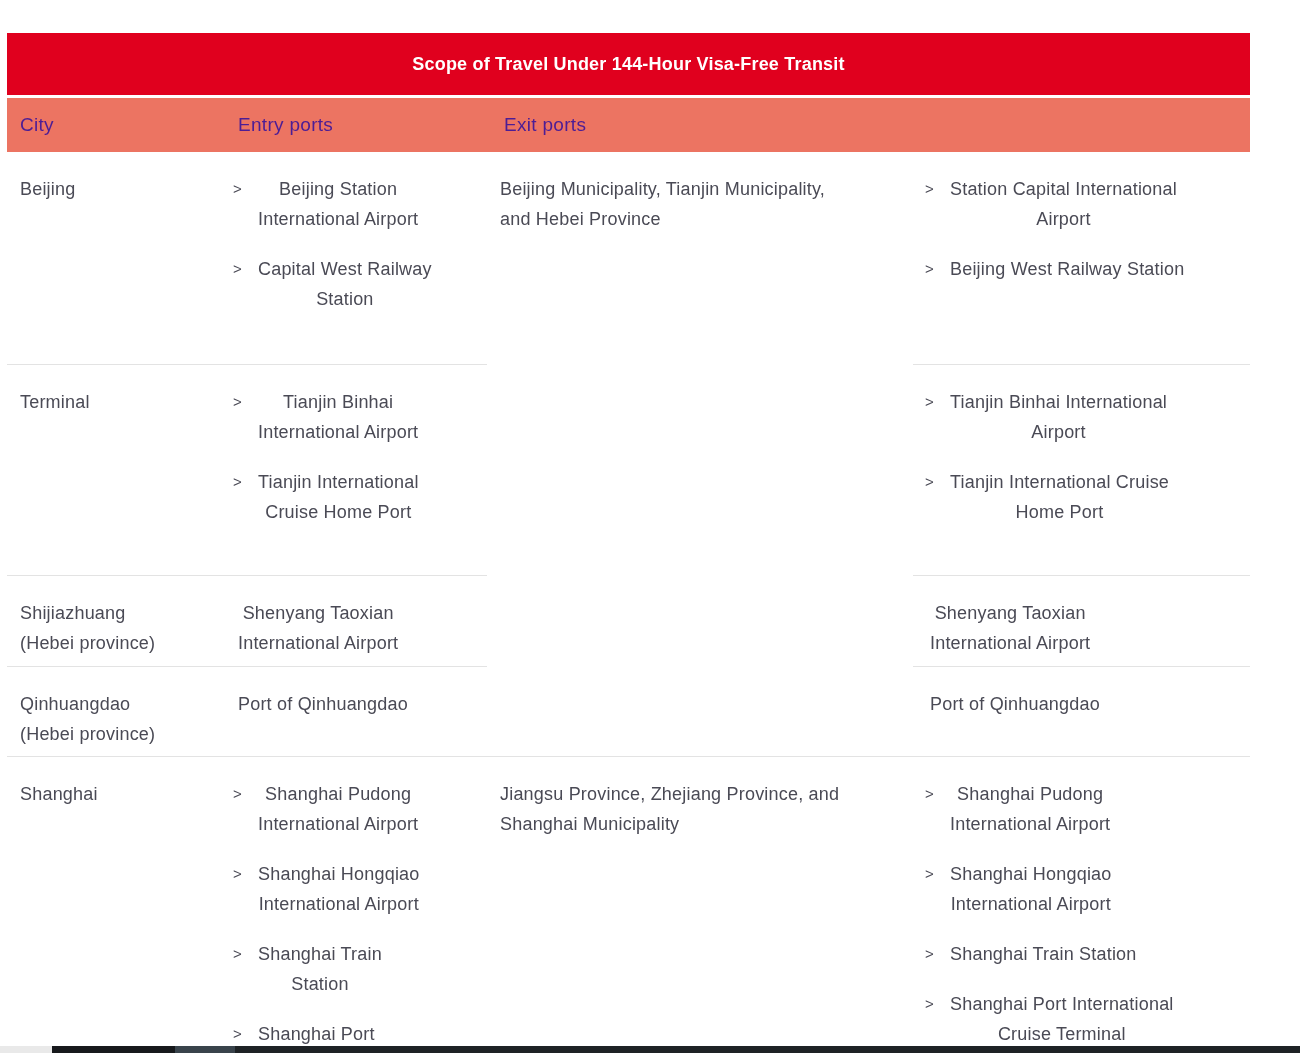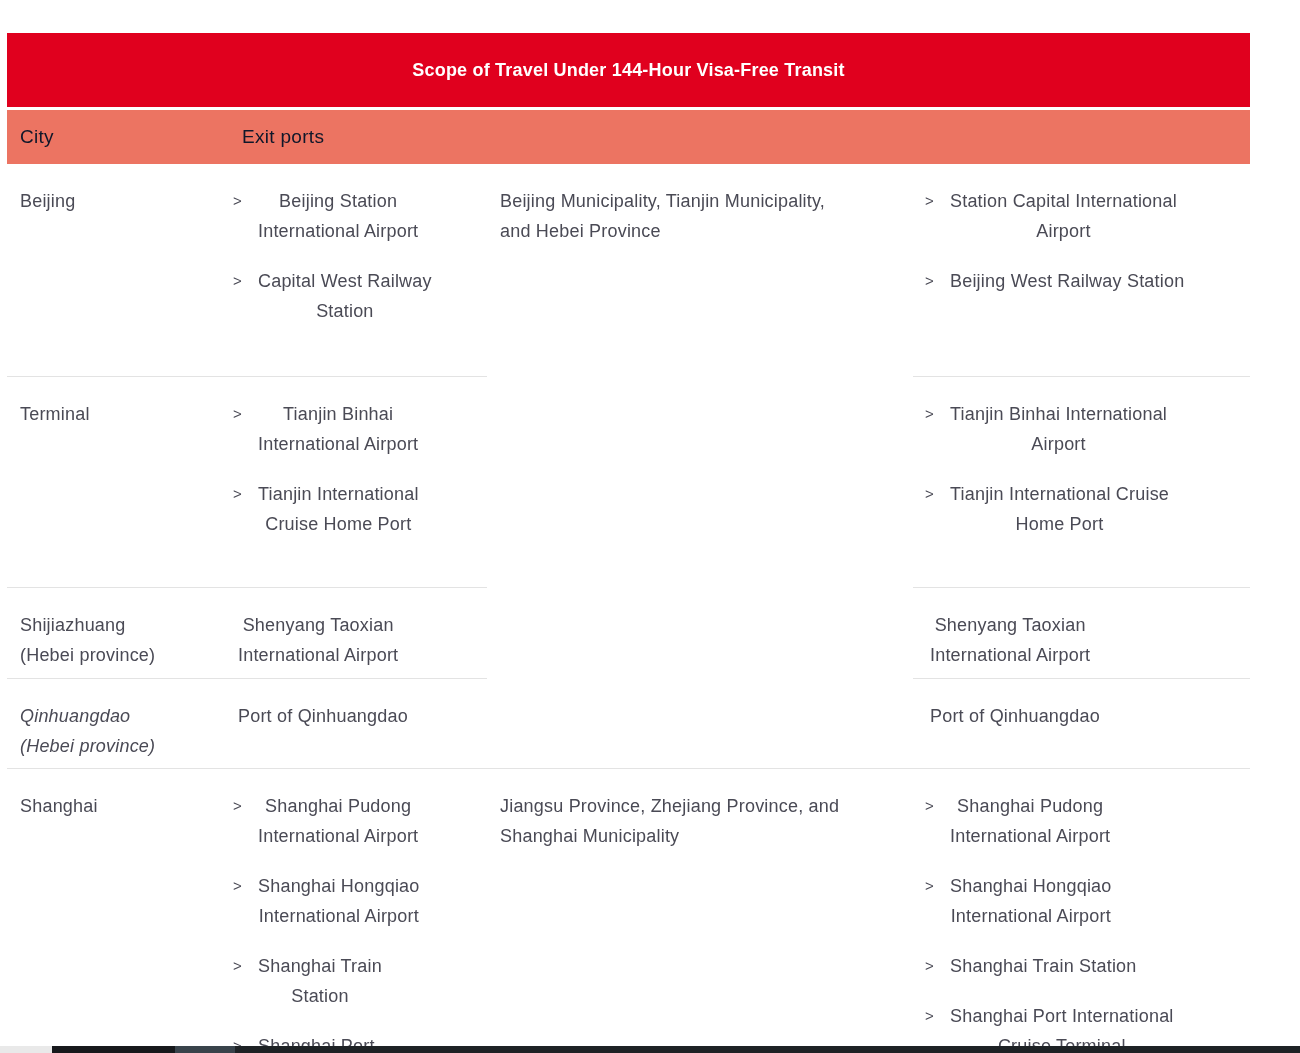--- a/index.html
+++ b/index.html
@@ -5,25 +5,25 @@
   :root{
     --red:#e0001e;
     --salmon:#ec7462;
     --text:#4a4a55;
     --border:#e3e3e3;
   }
   *{box-sizing:border-box;margin:0;padding:0;}
   html,body{width:1300px;height:1053px;overflow:hidden;background:#ffffff;
     font-family:"Liberation Sans", sans-serif;}
   .table-wrap{position:absolute;left:7px;top:33px;width:1243px;}
-  .banner{height:74px;background:var(--red);color:#fff;display:flex;
+  .banner{height:62px;background:var(--red);color:#fff;display:flex;
     align-items:center;justify-content:center;font-size:18px;font-weight:bold;
     letter-spacing:.2px;margin-bottom:3px;}
   .grid-cols{display:grid;grid-template-columns:218px 262px 426px 337px;}
-  .header-row{height:54px;background:var(--salmon);color:#0f172a;font-size:19px;
+  .header-row{height:54px;background:var(--salmon);color:#4c1d95;font-size:19px;
     align-items:center;letter-spacing:.3px;}
   .hcell{padding-left:13px;}
   .hcell.exit{padding-left:17px;}
   .table-body{grid-template-rows:213px 211px 91px 90px auto;}
   .cell{padding-top:22px;font-size:18px;line-height:30px;color:var(--text);
     letter-spacing:.2px;}
   .bb{border-bottom:1px solid var(--border);}
   .city-cell{padding-left:13px;}
   .scope-cell{padding-left:13px;padding-right:24px;}
   .port-cell.entry{padding-left:8px;}
@@ -37,20 +37,21 @@
 </style>
 </head>
 <body>
 
 <div class="table-wrap">
   <div class="banner">
     <span>Scope of Travel Under 144-Hour Visa-Free Transit</span>
   </div>
   <div class="header-row grid-cols">
     <div class="hcell">City</div>
+    <div class="hcell">Entry ports</div>
     <div class="hcell exit">Exit ports</div>
   </div>
   <div class="table-body grid-cols">
       <div class="cell city-cell bb" style="grid-area: 1 / 1;"><span class="cell-text">Beijing</span></div>
       <div class="cell port-cell entry bb" style="grid-area: 1 / 2;">
         <div class="port-item">
           <span class="chev">&gt;</span>
           <span class="port-text">Beijing Station
 International Airport</span>
         </div>
@@ -103,21 +104,21 @@
           <span class="port-text">Shenyang Taoxian
 International Airport</span>
         </div>
       </div>
       <div class="cell port-cell exit bb" style="grid-area: 3 / 4;">
         <div class="port-item plain">
           <span class="port-text">Shenyang Taoxian
 International Airport</span>
         </div>
       </div>
-      <div class="cell city-cell bb" style="grid-area: 4 / 1; font-style: italic;"><span class="cell-text">Qinhuangdao
+      <div class="cell city-cell bb" style="grid-area: 4 / 1;"><span class="cell-text">Qinhuangdao
 (Hebei province)</span></div>
       <div class="cell port-cell entry bb" style="grid-area: 4 / 2;">
         <div class="port-item plain">
           <span class="port-text">Port of Qinhuangdao</span>
         </div>
       </div>
       <div class="cell port-cell exit bb" style="grid-area: 4 / 4;">
         <div class="port-item plain">
           <span class="port-text">Port of Qinhuangdao</span>
         </div>

